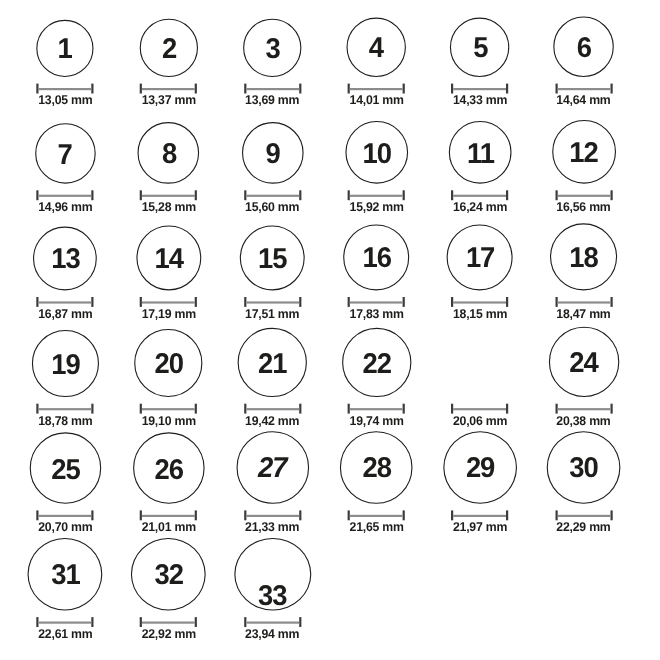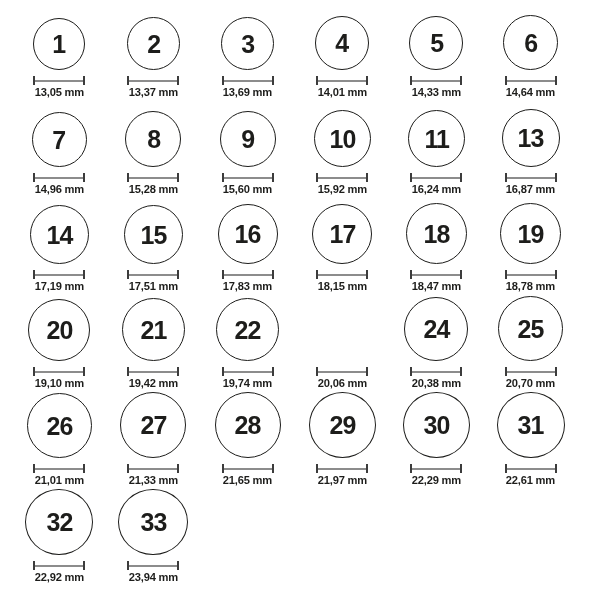--- a/index.html
+++ b/index.html
@@ -148,20 +148,27 @@
     </div>
     <div class="cell">
       <div class="ring" style="width: 57px; height: 57px;">
         <span class="ring-number">11</span>
       </div>
       <div class="dim"></div>
       <div class="dim-label">16,24 mm</div>
     </div>
     <div class="cell">
       <div class="ring" style="width: 58px; height: 58px;">
+        <span class="ring-number">12</span>
+      </div>
+      <div class="dim"></div>
+      <div class="dim-label">16,56 mm</div>
+    </div>
+    <div class="cell">
+      <div class="ring" style="width: 58px; height: 58px;">
         <span class="ring-number">13</span>
       </div>
       <div class="dim"></div>
       <div class="dim-label">16,87 mm</div>
     </div>
     <div class="cell">
       <div class="ring" style="width: 59px; height: 59px;">
         <span class="ring-number">14</span>
       </div>
       <div class="dim"></div>
@@ -242,21 +249,21 @@
       <div class="dim-label">20,70 mm</div>
     </div>
     <div class="cell">
       <div class="ring" style="width: 65px; height: 65px;">
         <span class="ring-number">26</span>
       </div>
       <div class="dim"></div>
       <div class="dim-label">21,01 mm</div>
     </div>
     <div class="cell">
-      <div class="ring" style="width: 66px; height: 66px;">
+      <div class="ring" style="width: 66px; height: 66px; font-style: italic;">
         <span class="ring-number">27</span>
       </div>
       <div class="dim"></div>
       <div class="dim-label">21,33 mm</div>
     </div>
     <div class="cell">
       <div class="ring" style="width: 66px; height: 66px; text-align: right;">
         <span class="ring-number">28</span>
       </div>
       <div class="dim"></div>
@@ -284,19 +291,19 @@
       <div class="dim-label">22,61 mm</div>
     </div>
     <div class="cell">
       <div class="ring" style="width: 68px; height: 68px;">
         <span class="ring-number">32</span>
       </div>
       <div class="dim"></div>
       <div class="dim-label">22,92 mm</div>
     </div>
     <div class="cell">
-      <div class="ring" style="width: 70px; height: 70px;">
+      <div class="ring" style="width: 70px; height: 70px; align-items: flex-end;">
         <span class="ring-number">33</span>
       </div>
       <div class="dim"></div>
       <div class="dim-label">23,94 mm</div>
     </div>
   </div>
 
 </body></html>

